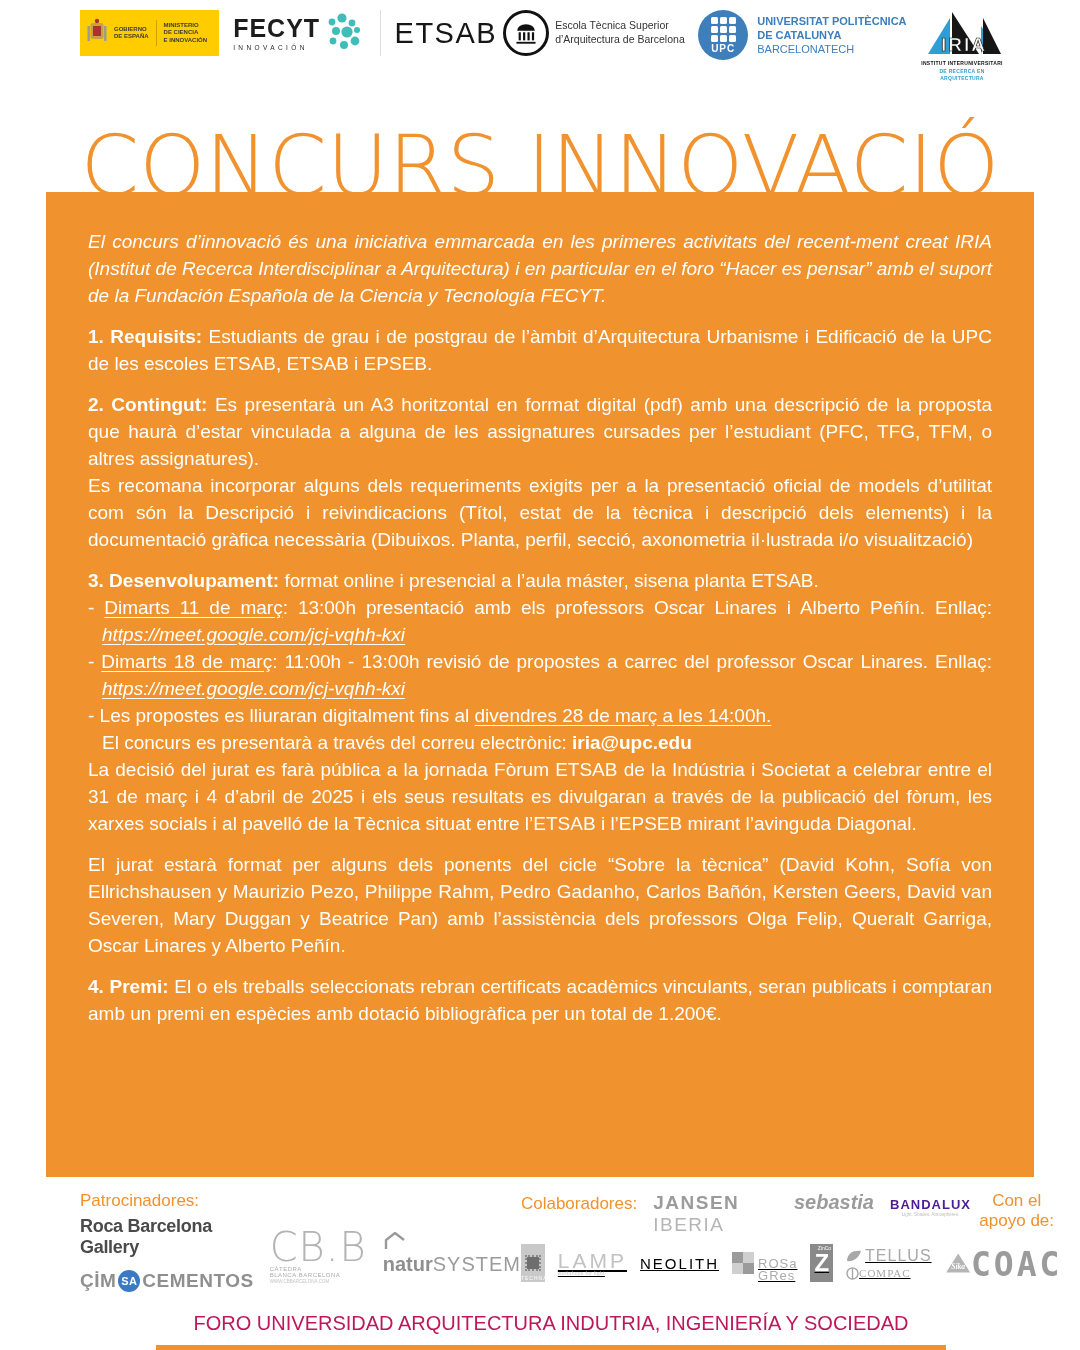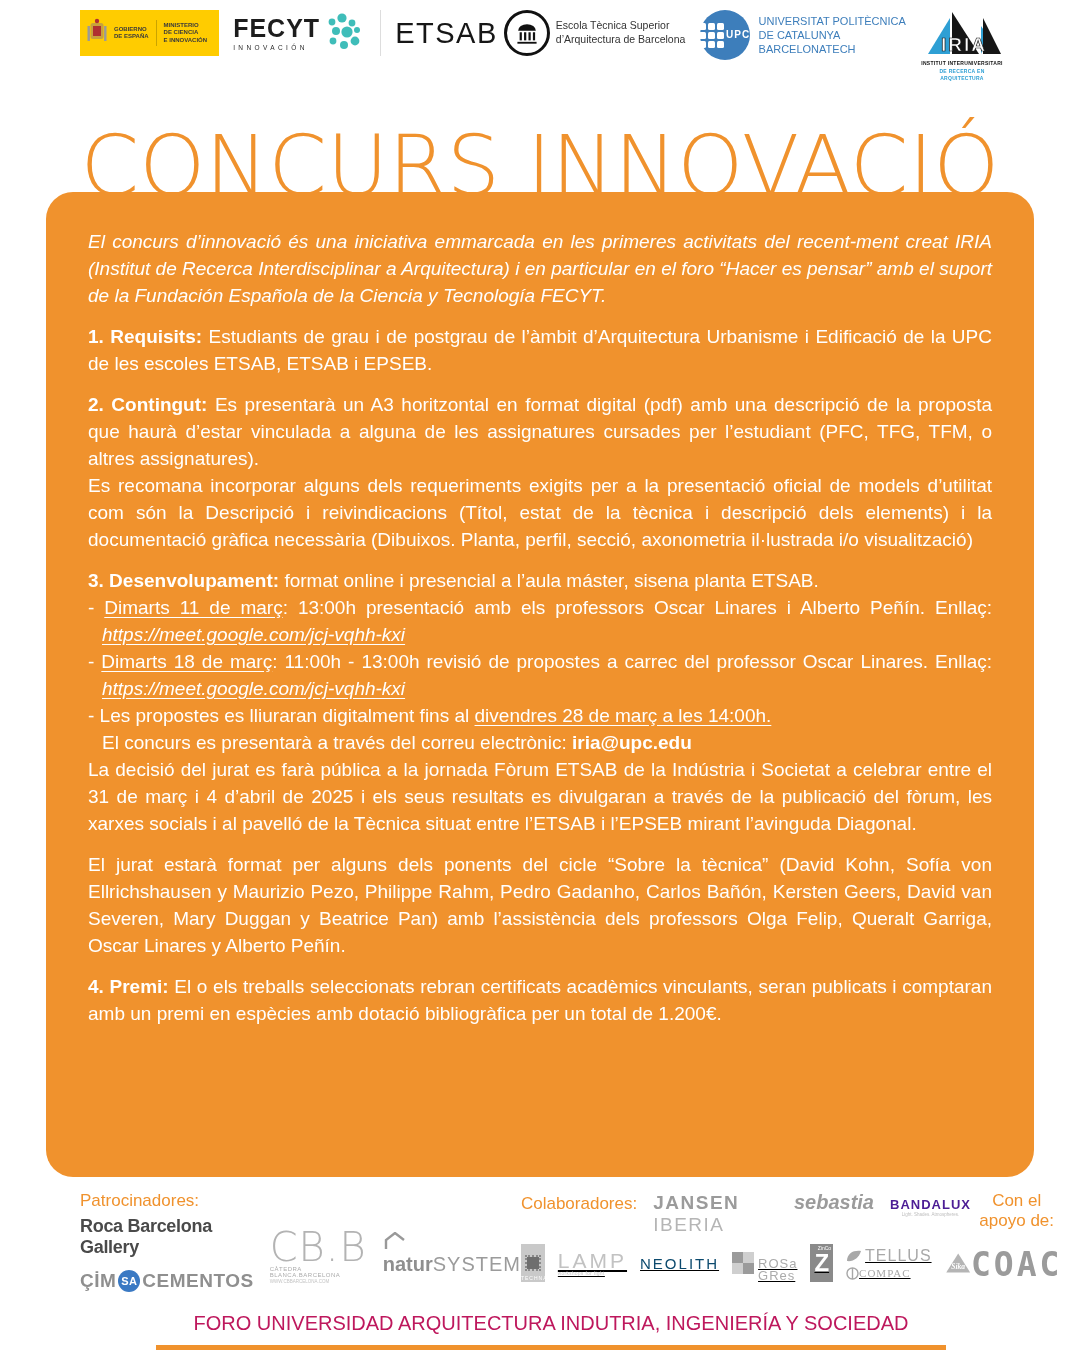--- a/index.html
+++ b/index.html
@@ -18,40 +18,40 @@
   .fecyt{display:flex;align-items:center;gap:6px;}
   .fecyt-name{font-size:25px;font-weight:bold;color:#1d1d1d;letter-spacing:1px;line-height:1;}
   .fecyt-sub{font-size:6.5px;letter-spacing:3.4px;color:#2a2a2a;margin-top:3px;}
   .etsab{gap:6px;}
   .etsab-name{font-size:29px;color:#161616;letter-spacing:1.5px;}
   .etsab-circle{width:46px;height:46px;border:3px solid #111;border-radius:50%;
                 display:flex;align-items:center;justify-content:center;box-sizing:border-box;}
   .etsab-sub{font-size:10.5px;color:#333;line-height:1.3;}
   .upc{gap:9px;}
   .upc-circle{width:50px;height:50px;border-radius:50%;background:#3D7EBB;display:flex;
-              flex-direction:row;align-items:center;justify-content:center;gap:2px;}
+              flex-direction:column;align-items:center;justify-content:center;gap:2px;}
   .upc-grid{display:grid;grid-template-columns:repeat(3,7px);grid-auto-rows:7px;gap:2px;}
   .upc-grid i{background:#fff;border-radius:1.5px;display:block;}
   .upc-abbr{color:#fff;font-weight:bold;font-size:10px;letter-spacing:1px;line-height:1;}
   .upc-text{font-size:11px;color:#3D7EBB;line-height:1.3;}
-  .upc-text .b{font-weight:normal;}
+  .upc-text .b{font-weight:bold;}
   .iria{flex-direction:column;align-items:center;width:84px;}
   .iria-sub{font-size:5px;font-weight:bold;line-height:1.5;text-align:center;letter-spacing:.3px;}
   .iria-sub .l1{color:#111;}
   .iria-sub .l2{color:#2E9FD4;}
 
   
   .main-title{text-align:center;color:#F0922D;font-size:84px;font-weight:200;
               font-family:"DejaVu Sans","Liberation Sans",sans-serif;
               line-height:1;margin:38px 0 0;letter-spacing:0;}
 
   
   .content-box{background:#F0922D;margin:-16px 46px 0;padding:36px 42px 26px;
                min-height:985px;box-sizing:border-box;color:#fff;font-size:19px;
-               line-height:27px;text-align:justify;border-radius:27px;}
+               line-height:27px;text-align:justify;}
   .content-box p{margin:0;}
   .content-box p.mb{margin-bottom:14px;}
   .hang{padding-left:14px;text-indent:-14px;}
   .cont{padding-left:14px;}
   .u{text-decoration:underline;text-underline-offset:3px;}
   .link{font-style:italic;text-decoration:underline;text-underline-offset:3px;cursor:pointer;}
   .intro{font-style:italic;}
 
   
   .footer{padding:14px 58px 0 80px;}
@@ -81,21 +81,21 @@
   .bandalux .nm{font-size:13px;font-weight:bold;color:#4c1d95;letter-spacing:1px;}
   .bandalux .sb{font-size:4.5px;color:#BDBDBD;}
   .collab-row2{display:flex;align-items:center;gap:13px;margin-top:8px;text-decoration:underline;}
   .technal{width:38px;height:38px;background:#C9C9C9;position:relative;
            display:flex;align-items:center;justify-content:center;}
   .technal i{width:12px;height:12px;background:#6e6e6e;display:block;outline:2px dotted #8a8a8a;}
   .technal b{position:absolute;bottom:1px;left:0;right:0;font-size:5px;color:#fff;
              text-align:center;font-weight:normal;letter-spacing:1px;}
   .lamp .nm{font-size:21px;font-weight:300;color:#C2C2C2;letter-spacing:3px;line-height:1;}
   .lamp .sb{font-size:4.5px;color:#C2C2C2;letter-spacing:.5px;}
-  .neolith{font-size:15px;font-weight:300;color:#0c4a6e;letter-spacing:2px;}
+  .neolith{font-size:15px;font-weight:300;color:#000000;letter-spacing:2px;}
   .rosa{display:flex;align-items:center;gap:4px;}
   .rosa-ic{width:22px;height:22px;display:grid;grid-template-columns:11px 11px;}
   .rosa-ic i{display:block;}
   .rosa-ic i:nth-child(1){background:#9B9B9B;}.rosa-ic i:nth-child(2){background:#CFCFCF;}
   .rosa-ic i:nth-child(3){background:#CFCFCF;}.rosa-ic i:nth-child(4){background:#9B9B9B;}
   .rosa-tx{font-size:13px;color:#ABABAB;line-height:.9;letter-spacing:1px;margin-top:14px;}
   .zinco{width:36px;height:38px;background:#8A8A8A;position:relative;text-align:center;}
   .zinco .br{position:absolute;top:1px;right:2px;font-size:5px;color:#fff;}
   .zinco .z{font-size:24px;font-weight:bold;color:#fff;line-height:38px;}
   .tc{display:flex;flex-direction:column;gap:2px;}

